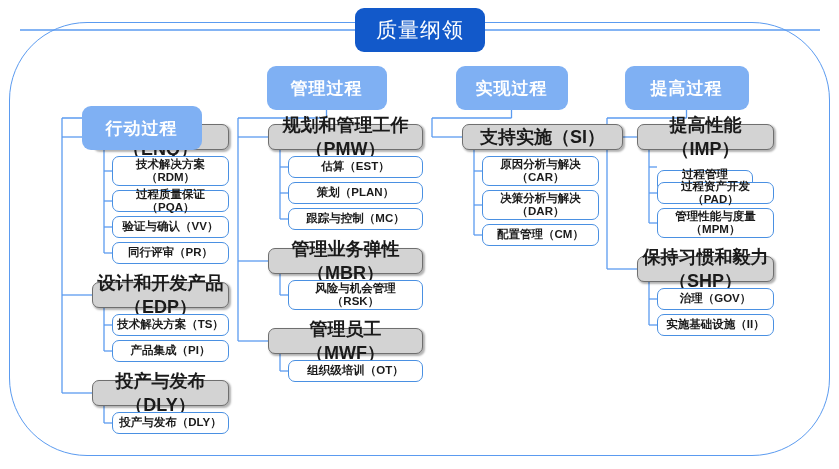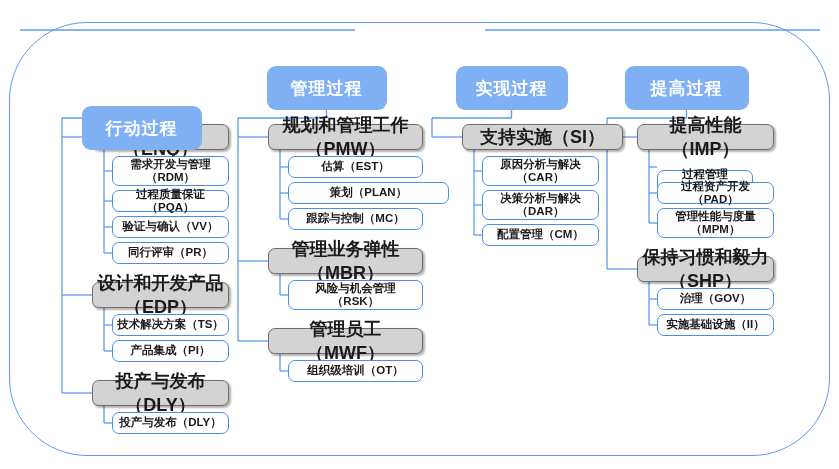--- a/index.html
+++ b/index.html
@@ -165,37 +165,38 @@
       <line x1="649" y1="193" x2="657" y2="193" stroke="#5b9bf0" stroke-width="1.3"></line>
       <line x1="649" y1="223" x2="657" y2="223" stroke="#5b9bf0" stroke-width="1.3"></line>
       <line x1="649" y1="150" x2="649" y2="223" stroke="#5b9bf0" stroke-width="1.3"></line>
       <line x1="607" y1="269" x2="637" y2="269" stroke="#5b9bf0" stroke-width="1.3"></line>
       <line x1="649" y1="299" x2="657" y2="299" stroke="#5b9bf0" stroke-width="1.3"></line>
       <line x1="649" y1="325" x2="657" y2="325" stroke="#5b9bf0" stroke-width="1.3"></line>
       <line x1="649" y1="282" x2="649" y2="325" stroke="#5b9bf0" stroke-width="1.3"></line>
       <line x1="607" y1="118" x2="607" y2="269" stroke="#5b9bf0" stroke-width="1.3"></line>
     </svg>
 
+  <div class="title-box">质量纲领</div>
 
   <div id="nodes">
       <div class="col-header" style="left: 81.5px; top: 66px; width: 120px; margin-top: 40px;">行动过程</div>
       <div class="group-box" style="left: 92px; top: 124px; width: 137px; height: 26px;">确保质量（ENQ）</div>
-      <div class="leaf-box" style="left: 112px; top: 156px; width: 117px; height: 30px;">需求开发与管理（RDM）</div>
+      <div class="leaf-box" style="left: 112px; top: 156px; width: 117px; height: 30px;">技术解决方案（RDM）</div>
       <div class="leaf-box" style="left: 112px; top: 190px; width: 117px; height: 22px;">过程质量保证（PQA）</div>
       <div class="leaf-box" style="left: 112px; top: 216px; width: 117px; height: 22px;">验证与确认（VV）</div>
       <div class="leaf-box" style="left: 112px; top: 242px; width: 117px; height: 22px;">同行评审（PR）</div>
       <div class="group-box" style="left: 92px; top: 282px; width: 137px; height: 26px;">设计和开发产品（EDP）</div>
       <div class="leaf-box" style="left: 112px; top: 314px; width: 117px; height: 22px;">技术解决方案（TS）</div>
       <div class="leaf-box" style="left: 112px; top: 340px; width: 117px; height: 22px;">产品集成（PI）</div>
       <div class="group-box" style="left: 92px; top: 380px; width: 137px; height: 26px;">投产与发布（DLY）</div>
       <div class="leaf-box" style="left: 112px; top: 412px; width: 117px; height: 22px;">投产与发布（DLY）</div>
       <div class="col-header" style="left: 266.5px; top: 66px; width: 120px;">管理过程</div>
       <div class="group-box" style="left: 268px; top: 124px; width: 155px; height: 26px;">规划和管理工作（PMW）</div>
       <div class="leaf-box" style="left: 288px; top: 156px; width: 135px; height: 22px;">估算（EST）</div>
-      <div class="leaf-box" style="left: 288px; top: 182px; width: 161px; height: 22px;">策划（PLAN）</div>
+      <div class="leaf-box" style="left: 288px; top: 182px; width: 135px; height: 22px;">策划（PLAN）</div>
       <div class="leaf-box" style="left: 288px; top: 208px; width: 135px; height: 22px;">跟踪与控制（MC）</div>
       <div class="group-box" style="left: 268px; top: 248px; width: 155px; height: 26px;">管理业务弹性（MBR）</div>
       <div class="leaf-box" style="left: 288px; top: 280px; width: 135px; height: 30px;">风险与机会管理（RSK）</div>
       <div class="group-box" style="left: 268px; top: 328px; width: 155px; height: 26px;">管理员工（MWF）</div>
       <div class="leaf-box" style="left: 288px; top: 360px; width: 135px; height: 22px;">组织级培训（OT）</div>
       <div class="col-header" style="left: 455.5px; top: 66px; width: 112px;">实现过程</div>
       <div class="group-box" style="left: 462px; top: 124px; width: 161px; height: 26px;">支持实施（SI）</div>
       <div class="leaf-box" style="left: 482px; top: 156px; width: 117px; height: 30px;">原因分析与解决（CAR）</div>
       <div class="leaf-box" style="left: 482px; top: 190px; width: 117px; height: 30px;">决策分析与解决（DAR）</div>
       <div class="leaf-box" style="left: 482px; top: 224px; width: 117px; height: 22px;">配置管理（CM）</div>

